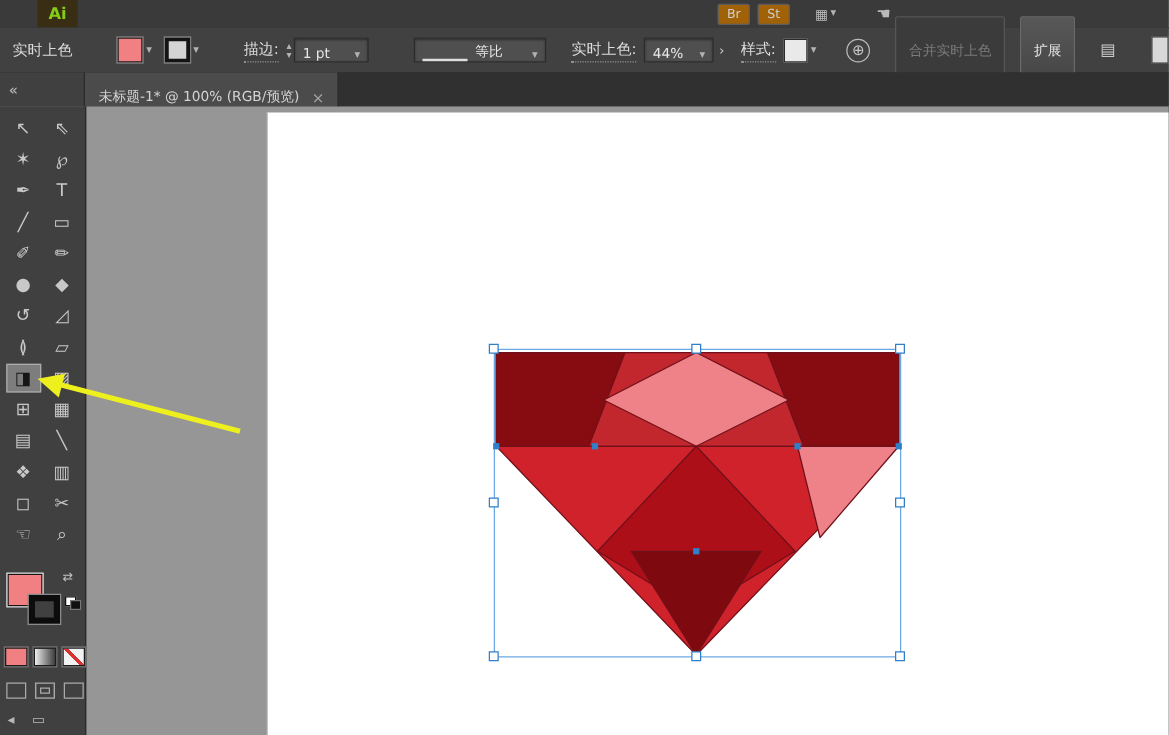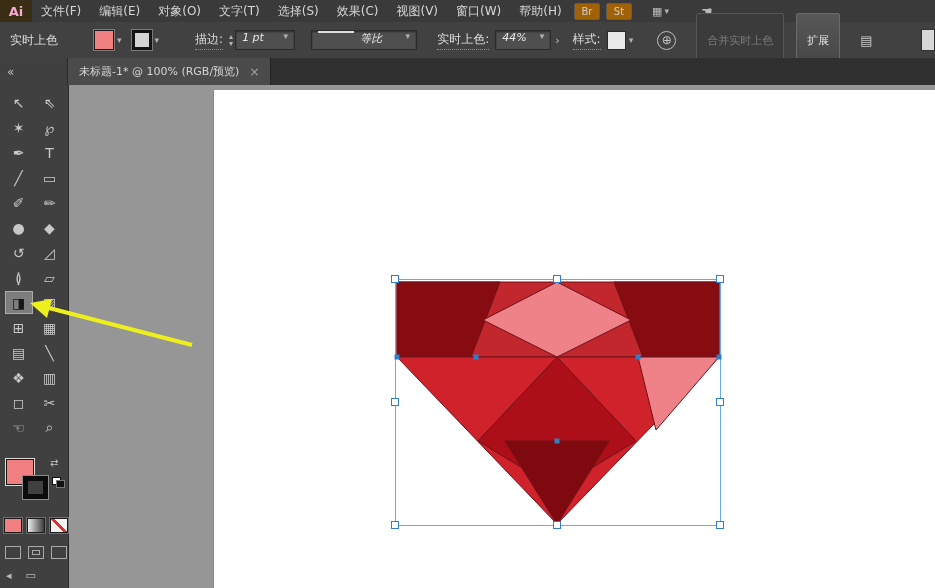--- a/index.html
+++ b/index.html
@@ -2,59 +2,59 @@
 <html><head>
 <meta charset="utf-8">
 <style>
   html,body{margin:0;padding:0;background:#222;}
   .app{position:relative;width:935px;height:588px;overflow:hidden;
        font-family:"DejaVu Sans",sans-serif;font-size:12px;color:#d6d6d6;
        background:#969696;user-select:none;}
   
   .menubar{position:absolute;left:0;top:0;right:0;height:22px;background:#3a3a3a;
            border-bottom:1px solid #262626;display:flex;align-items:center;z-index:10;}
-  .logo{width:32px;height:22px;background:#392d14;color:#f9a8d4;font-weight:bold;
-        font-size:13px;display:flex;align-items:center;justify-content:center;}
+  .logo{width:32px;height:22px;background:#392d14;color:#84cc16;font-weight:bold;
+        font-size:13px;display:flex;align-items:center;justify-content:center;margin-left:30px;}
   .menu-items{display:flex;align-items:center;height:22px;}
   .menu-item{padding:0 9px;line-height:22px;color:#d6d6d6;font-size:12px;cursor:default;}
   .mb-right{position:absolute;left:574px;top:0;height:22px;display:flex;align-items:center;gap:6px;}
   .badge{min-width:20px;height:15px;padding:0 2px;background:#a16207;border:1px solid #5d5d5d;
          color:#cfcfcf;font-size:10px;display:flex;align-items:center;justify-content:center;border-radius:2px;}
   .ws{display:flex;align-items:center;gap:2px;color:#b9b9b9;font-size:11px;margin-left:14px;}
   .hand-glyph{color:#b9b9b9;font-size:13px;margin-left:26px;}
   
   .controlbar{position:absolute;left:0;top:22px;right:0;height:36px;background:#414141;
               border-bottom:1px solid #282828;display:flex;align-items:center;z-index:10;}
   .cb-title{margin-left:10px;color:#dcdcdc;}
   .combo{display:flex;align-items:center;gap:3px;}
   .chip-fill{width:18px;height:18px;border:1px solid #1d1d1d;outline:1px solid #7c7c7c;}
   .chip-stroke{width:14px;height:14px;background:#d4d4d4;border:3px solid #141414;
                outline:1px solid #7c7c7c;box-sizing:content-box;}
   .dd{color:#b3b3b3;font-size:9px;}
   .lbl{color:#dcdcdc;border-bottom:1px dotted #8f8f8f;padding-bottom:1px;}
   .stepper{display:flex;flex-direction:column;line-height:7px;font-size:8px;color:#b3b3b3;}
   .field{height:18px;background:#4f4f4f;border:1px solid #2b2b2b;box-shadow:inset 0 1px 2px rgba(0,0,0,.45);
-         display:flex;align-items:flex-start;padding:0 6px;font-size:11px;color:#e6e6e6;gap:6px;font-style:italic;}
+         display:flex;align-items:flex-end;padding:0 6px;font-size:11px;color:#e6e6e6;gap:6px;}
   .field .dd{margin-left:auto;}
   .line-preview{width:36px;height:2px;background:#dedede;}
   .chev{color:#c9c9c9;font-size:11px;}
   .chip-style{width:17px;height:17px;background:#e9e9e9;border:1px solid #2b2b2b;}
   .globe{width:17px;height:17px;border:1px solid #bdbdbd;border-radius:50%;color:#c7c7c7;
          font-size:12px;display:flex;align-items:center;justify-content:center;line-height:1;}
   .btn{height:20px;padding:16px 10px;border-radius:2px;font-size:11px;display:flex;align-items:center;}
   .btn.disabled{background:#3b3b3b;border:1px solid #555;color:#7a7a7a;}
   .btn.normal{background:linear-gradient(#585858,#454545);border:1px solid #6a6a6a;color:#e2e2e2;}
   .panel-menu{color:#c9c9c9;font-size:13px;}
   .edge-partial{position:absolute;right:0;top:7px;width:12px;height:20px;background:#d8d8d8;
                 border:1px solid #333;}
   
   .tabbar{position:absolute;left:0;top:58px;right:0;height:27px;background:#303030;display:flex;z-index:10;}
   .panel-collapse{width:68px;background:#404040;border-right:1px solid #2a2a2a;display:flex;
                   align-items:center;padding-left:7px;box-sizing:border-box;color:#bdbdbd;font-size:12px;}
-  .doc-tab{height:27px;background:#4b4b4b;display:flex;align-items:center;padding:0 11px;
+  .doc-tab{height:27px;background:#4b4b4b;display:flex;align-items:flex-end;padding:0 11px;
            color:#d4d4d4;font-size:11px;border-right:1px solid #242424;gap:10px;}
   .tab-close{color:#a5a5a5;font-size:12px;}
   .tab-rest{flex:1;background:#303030;}
   
   .toolpanel{position:absolute;left:0;top:85px;bottom:0;width:68px;background:#404040;
              border-right:1px solid #2a2a2a;z-index:10;}
   .tool-grid{position:absolute;left:3px;top:5px;display:grid;grid-template-columns:31px 31px;
              grid-auto-rows:25px;justify-items:center;align-items:center;}
   .tool{width:28px;height:23px;display:flex;align-items:center;justify-content:center;
         color:#c8c8c8;font-size:14px;}
@@ -83,31 +83,20 @@
             border-left:1px solid #898989;}
   .overlay{position:absolute;left:0;top:0;width:935px;height:588px;pointer-events:none;z-index:40;}
 </style>
 </head>
 <body>
 
 <div class="app">
 
   <div class="menubar">
     <div class="logo">Ai</div>
-    <div class="menu-items">
-        <span class="menu-item">文件(F)</span>
-        <span class="menu-item">编辑(E)</span>
-        <span class="menu-item">对象(O)</span>
-        <span class="menu-item">文字(T)</span>
-        <span class="menu-item">选择(S)</span>
-        <span class="menu-item">效果(C)</span>
-        <span class="menu-item">视图(V)</span>
-        <span class="menu-item">窗口(W)</span>
-        <span class="menu-item">帮助(H)</span>
-      </div>
     <div class="mb-right">
       <span class="badge">Br</span>
       <span class="badge">St</span>
       <span class="ws">
           <span>▦</span>
           <span class="dd">▾</span>
         </span>
       <span class="hand-glyph">☚</span>
     </div>
   </div>
@@ -124,21 +113,21 @@
     </span>
     <span class="lbl" style="margin-left:36px">描边:</span>
     <span class="stepper" style="margin-left:6px">
       <span>▴</span>
       <span>▾</span>
     </span>
     <span class="field" style="margin-left:2px;width:46px">
       <span>1 pt</span>
       <span class="dd">▾</span>
     </span>
-    <span class="field" style="margin-left:16px;width:92px">
+    <span class="field" style="margin-left:36px;width:92px">
       <span class="line-preview"></span>
       <span>等比</span>
       <span class="dd">▾</span>
     </span>
     <span class="lbl" style="margin-left:20px">实时上色:</span>
     <span class="field" style="margin-left:6px;width:42px">
       <span>44%</span>
       <span class="dd">▾</span>
     </span>
     <span class="chev" style="margin-left:4px">›</span>

